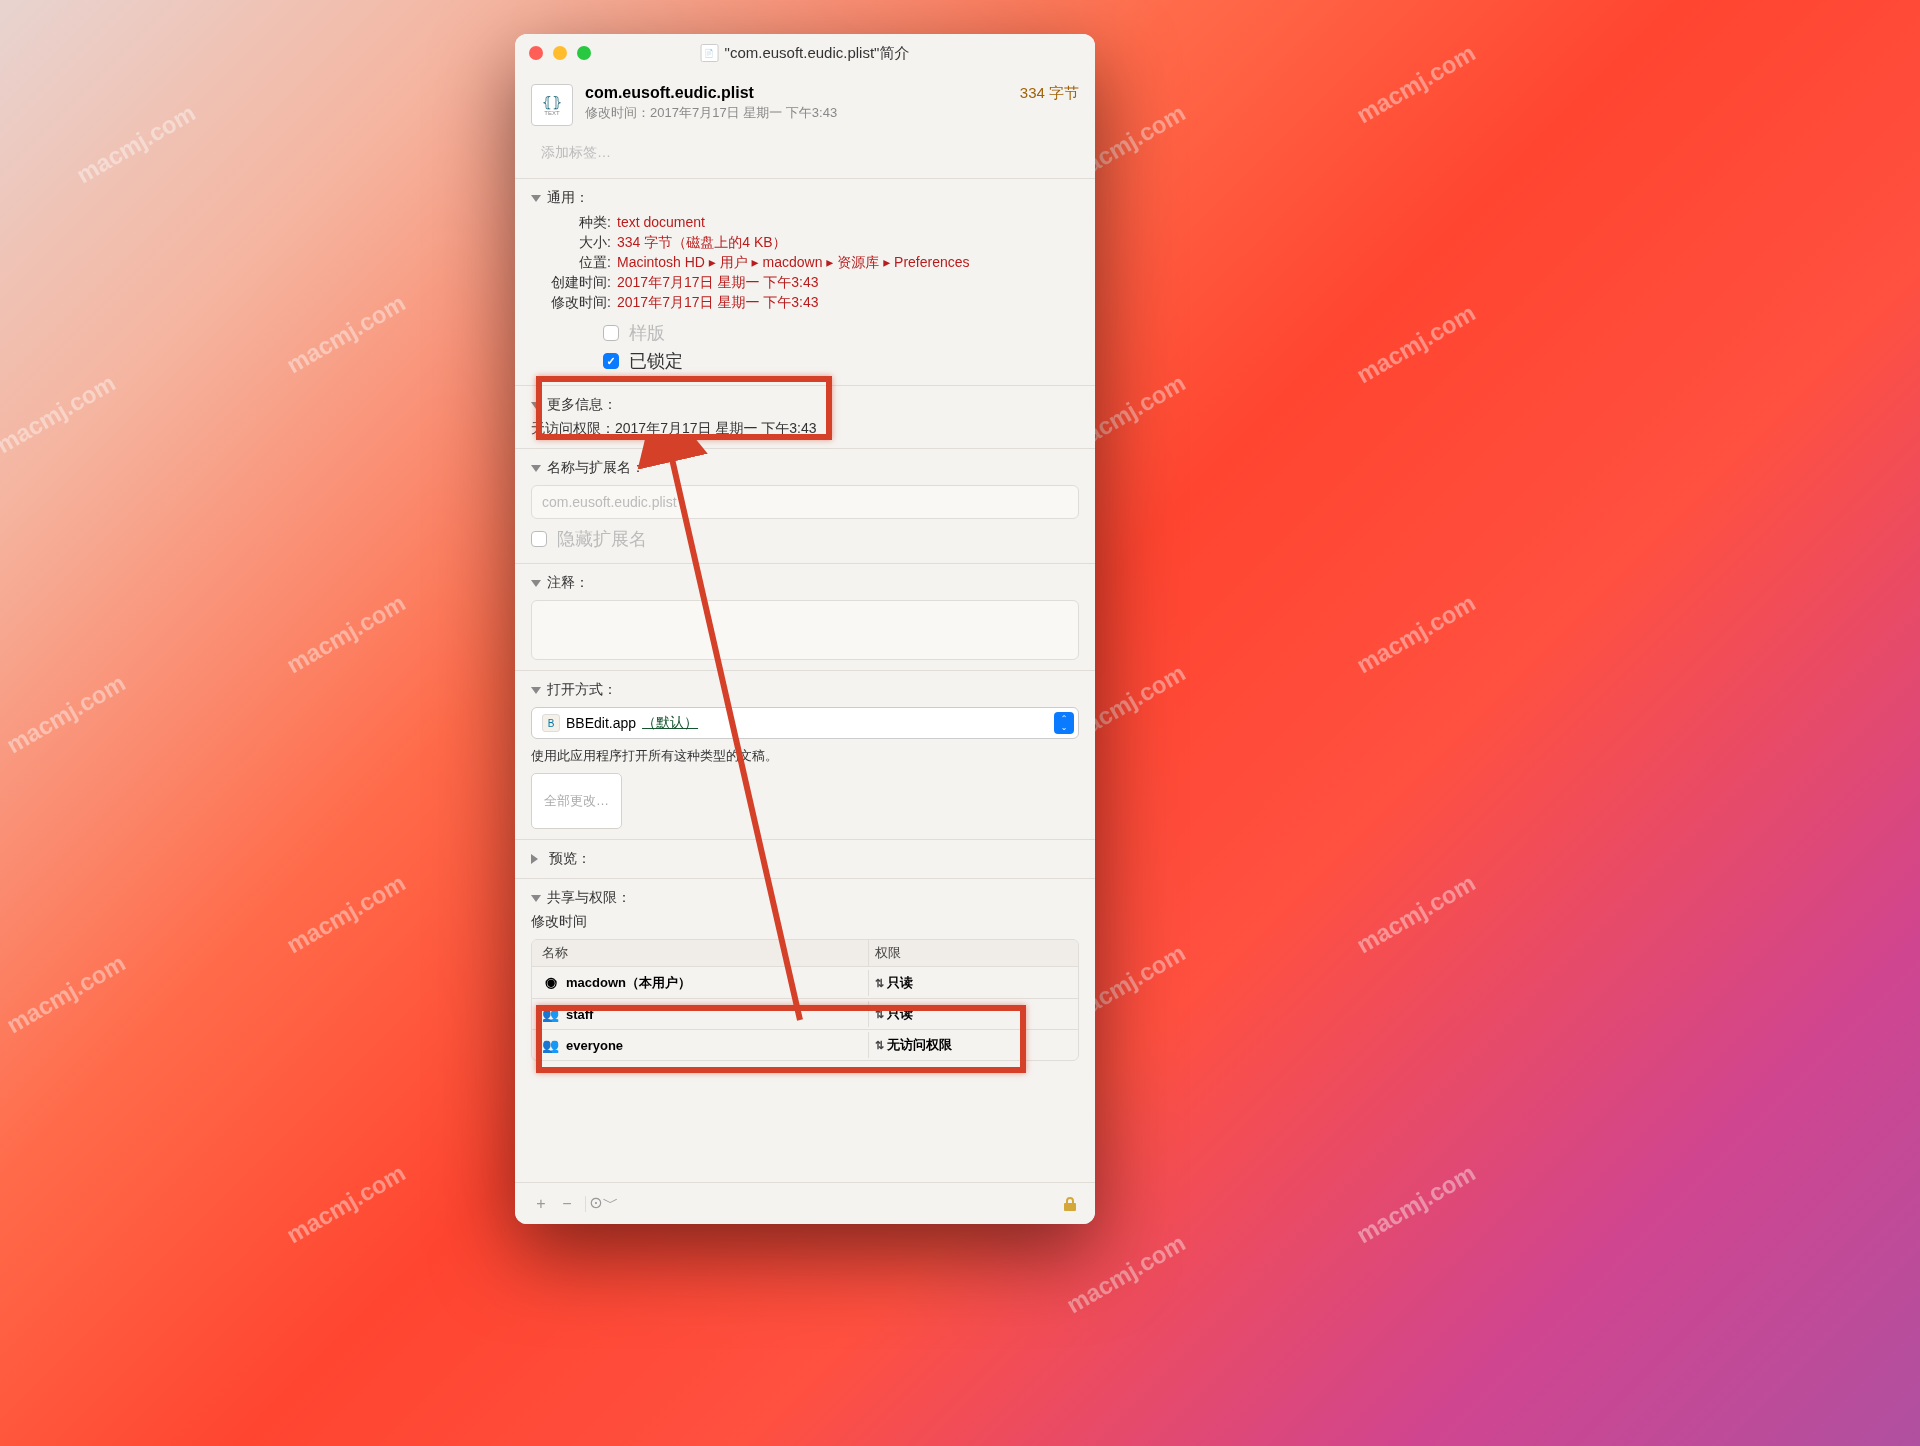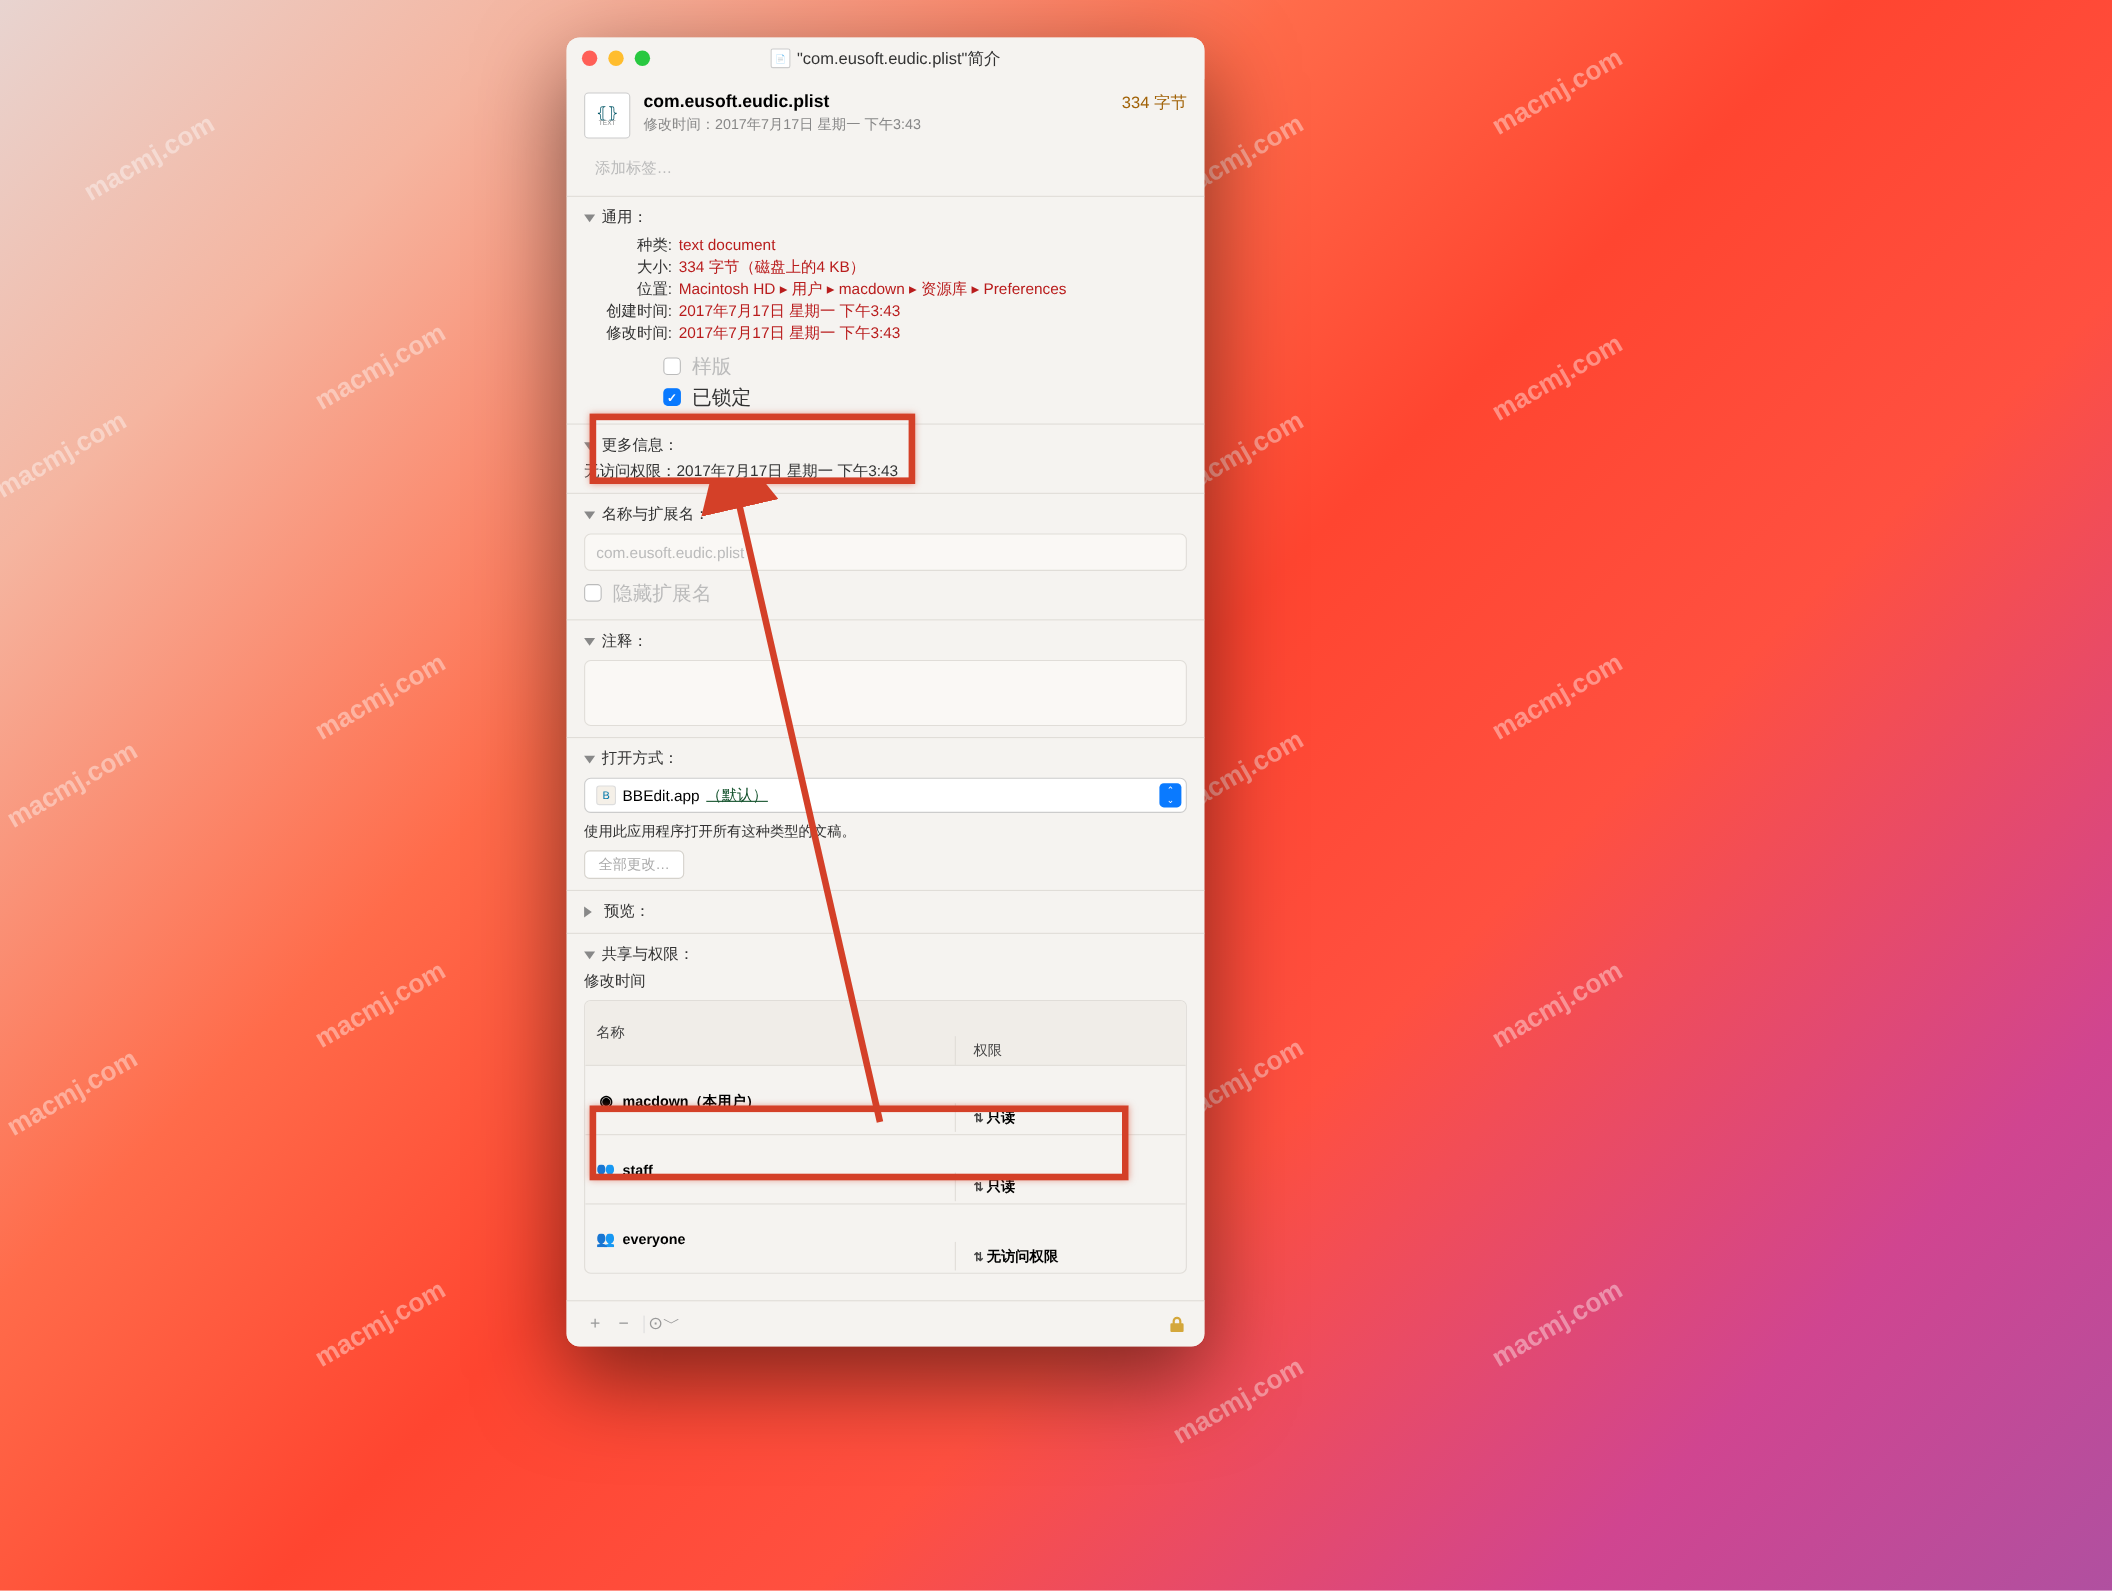--- a/index.html
+++ b/index.html
@@ -200,21 +200,21 @@
   flex-direction: column;
   align-items: center;
   justify-content: center;
   color: #fff;
   font-size: 8px;
 }
 .app-icon { width: 18px; height: 18px; background: #f5f0e8; border: 1px solid #ddd; border-radius: 3px; display: flex; align-items: center; justify-content: center; font-size: 10px; color: #07a; }
 .openwith-note { font-size: 13px; color: #333; margin-top: 8px; }
 .change-all-btn {
   margin-top: 8px;
-  padding: 3px 12px;
+  padding: 18px 12px;
   background: #fff;
   border: 1px solid #d5d2cc;
   border-radius: 5px;
   font-size: 13px;
   color: #aaa;
   display: inline-block;
 }
 
 .perm-note { font-size: 14px; color: #333; padding-top: 6px; }
 .perm-table {
@@ -223,21 +223,21 @@
   border-radius: 6px;
   overflow: hidden;
 }
 .perm-header, .perm-row {
   display: flex;
   align-items: center;
   font-size: 13px;
 }
 .perm-header { background: #f0ede8; color: #444; }
 .perm-col-name { flex: 1; padding: 4px 10px; }
-.perm-col-perm { width: 210px; padding: 4px 16px; border-left: 0.5px solid #e0ddd8; margin-top: 32px; }
+.perm-col-perm { width: 210px; padding: 4px 6px; border-left: 0.5px solid #e0ddd8; }
 .perm-row { border-top: 0.5px solid #e0ddd8; padding: 2px 0; font-weight: bold; }
 .user-icon { display: inline-flex; width: 18px; height: 18px; margin-right: 6px; align-items: center; justify-content: center; font-size: 14px; }
 .updown { font-size: 11px; color: #444; display: inline-block; width: 12px; }
 
 .toolbar-bottom {
   position: absolute;
   bottom: 0;
   left: 0;
   right: 0;
   height: 42px;

